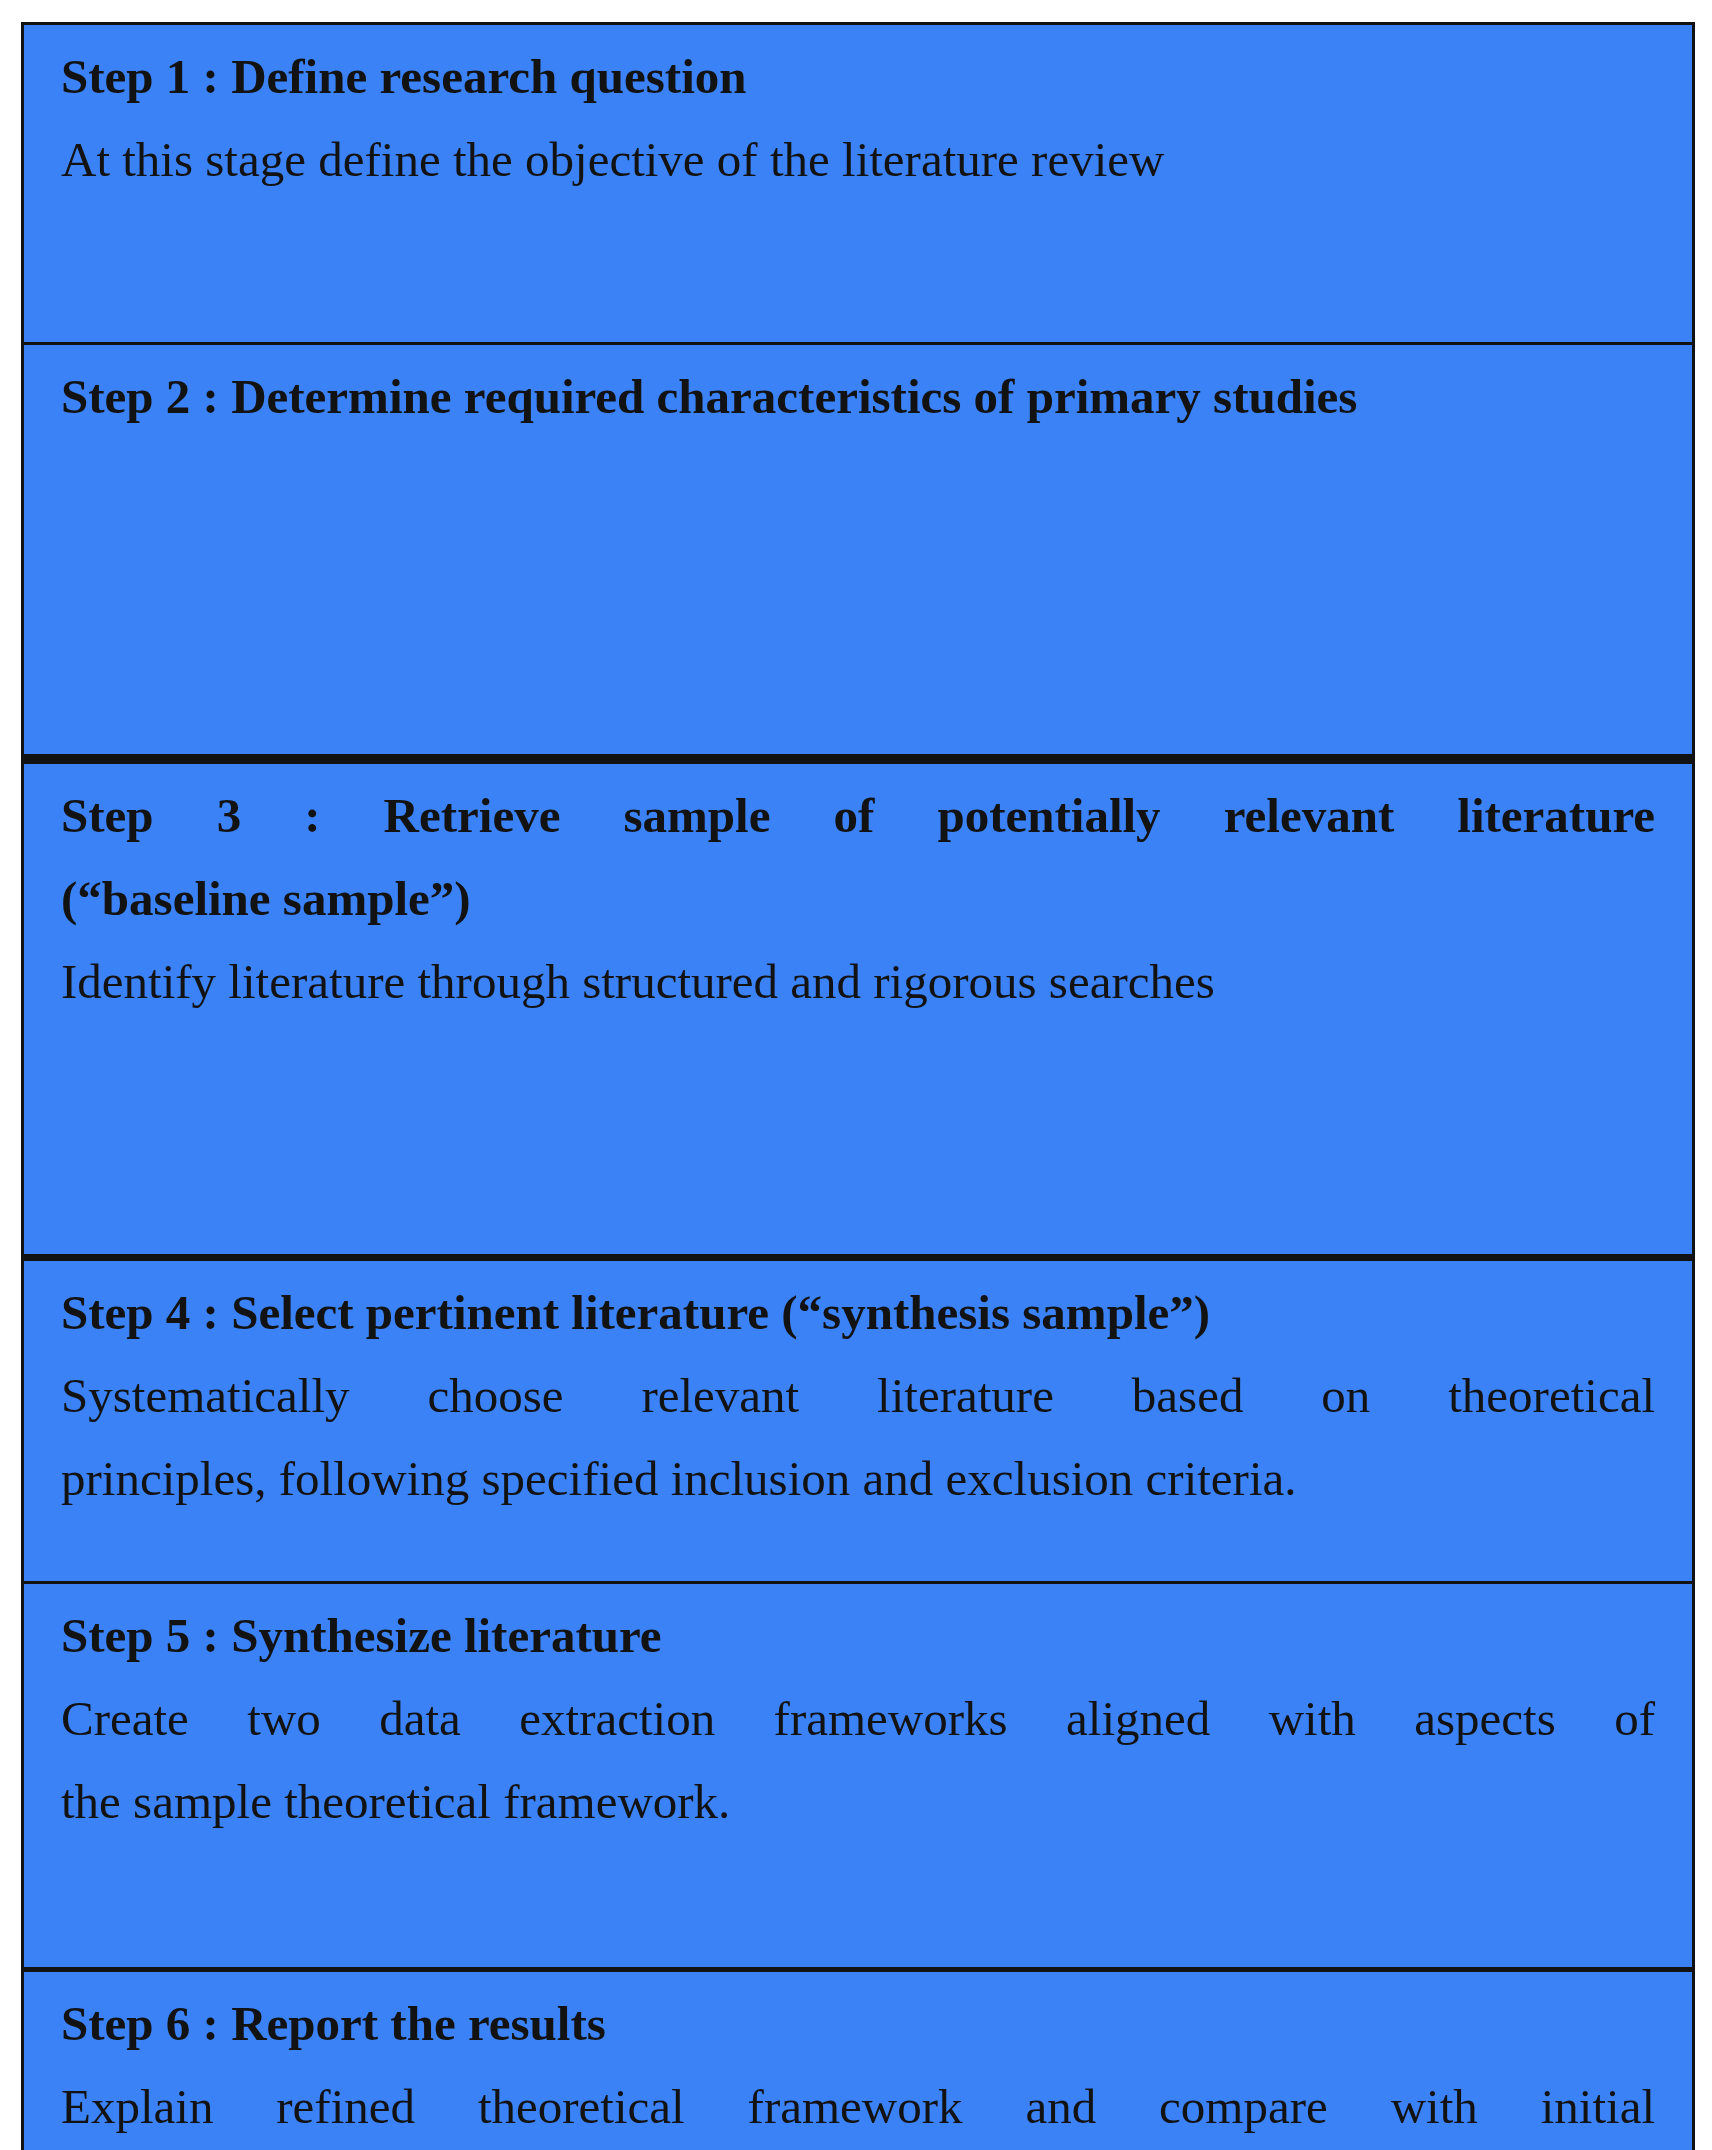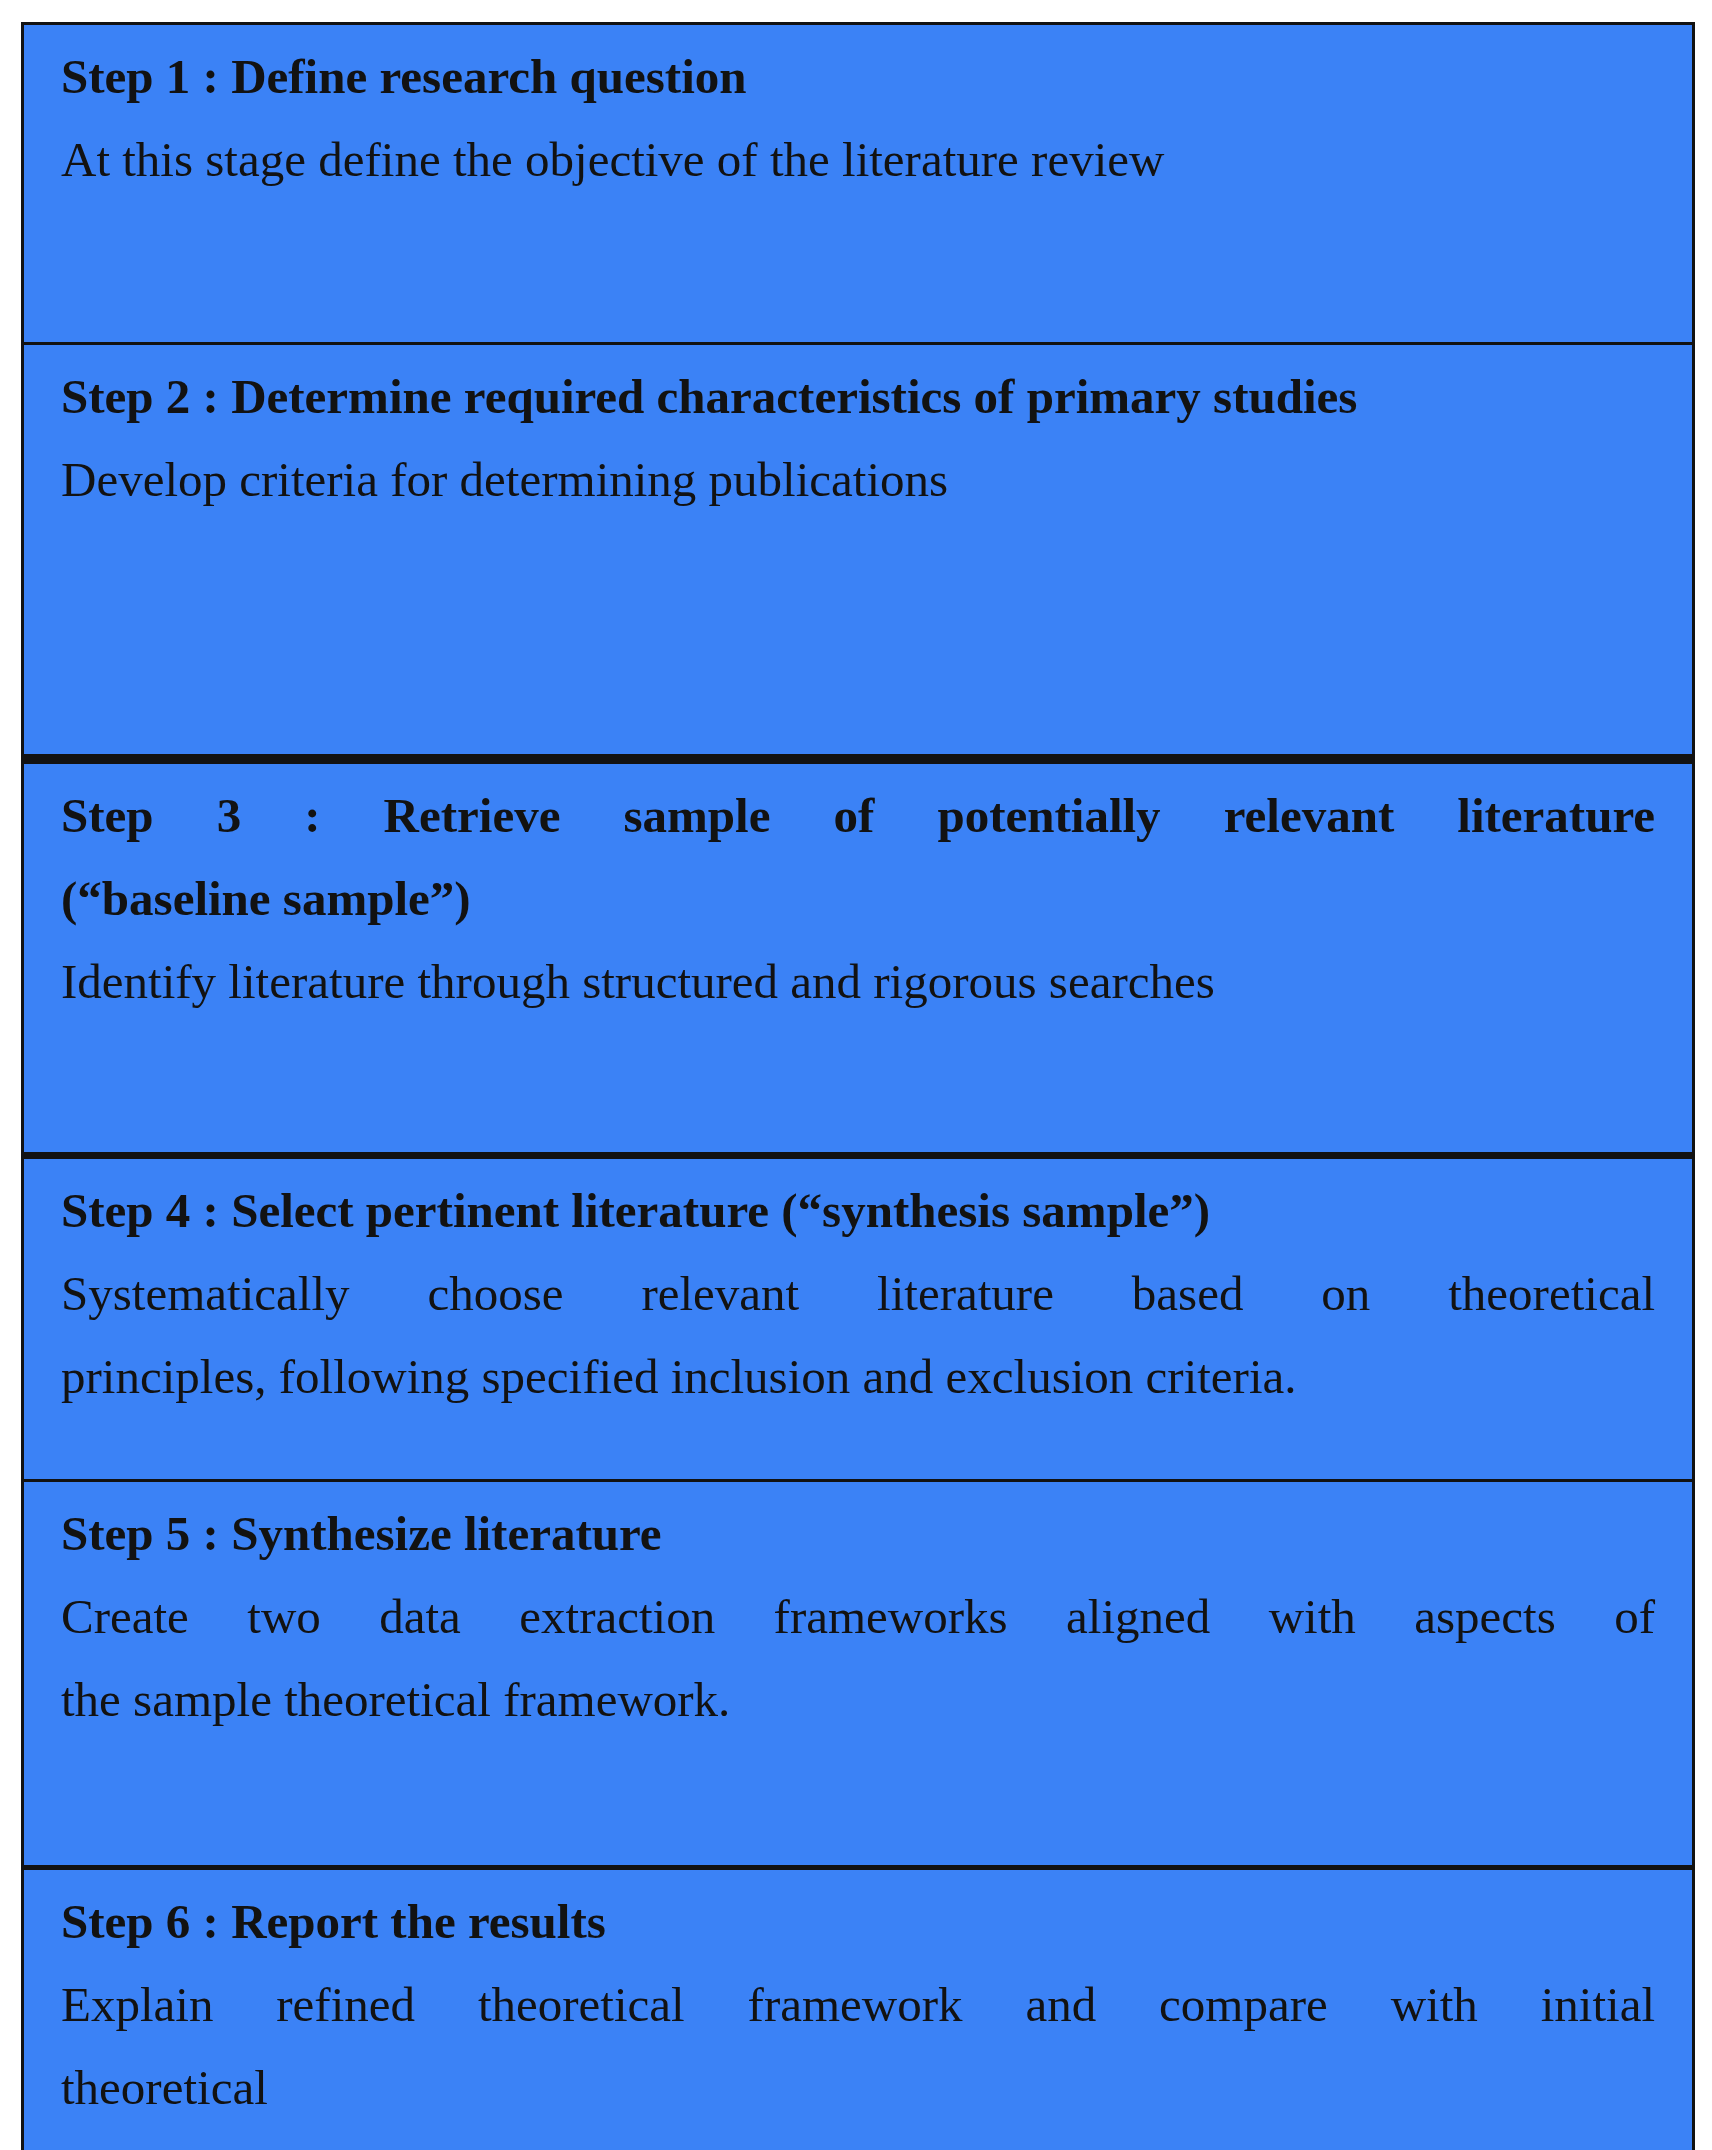--- a/index.html
+++ b/index.html
@@ -26,21 +26,21 @@
     border-bottom-width: 7px;
   }
   .row {
     box-sizing: border-box;
     padding: 10px 37px 0 37px;
     overflow: hidden;
   }
   
   .row:nth-child(1) { height: 317px; }
   .row:nth-child(2) { height: 412px; border-top: 3.8px  solid #121212; }
-  .row:nth-child(3) { height: 398px; border-top: 10px solid #121212; }
+  .row:nth-child(3) { height: 500px; border-top: 10px solid #121212; }
   .row:nth-child(4) { height: 327px; border-top: 7.6px solid #121212; }
   .row:nth-child(5) { height: 386px; border-top: 3.8px  solid #121212; }
   .row:nth-child(6) { height: 316px; border-top: 5.7px  solid #121212; }
   .line {
     font-size: 49px;
     line-height: 83px;
     white-space: normal;
     text-align: left;
   }
   .line.heading { font-weight: bold; }
@@ -52,21 +52,20 @@
 </head>
 <body>
 
 <figure class="steps-table" id="steps-table">
     <div class="row">
       <div class="line heading">Step 1 : Define research question</div>
       <div class="line body">At this stage define the objective of the literature review</div>
     </div>
     <div class="row">
       <div class="line heading">Step 2 : Determine required characteristics of primary studies</div>
-      <div class="line body">Develop criteria for determining publications</div>
     </div>
     <div class="row">
       <div class="line heading stretch">Step 3 : Retrieve sample of potentially relevant literature</div>
       <div class="line heading">(“baseline sample”)</div>
       <div class="line body">Identify literature through structured and rigorous searches</div>
     </div>
     <div class="row">
       <div class="line heading">Step 4 : Select pertinent literature (“synthesis sample”)</div>
       <div class="line body stretch">Systematically choose relevant literature based on theoretical</div>
       <div class="line body">principles, following specified inclusion and exclusion criteria.</div>

